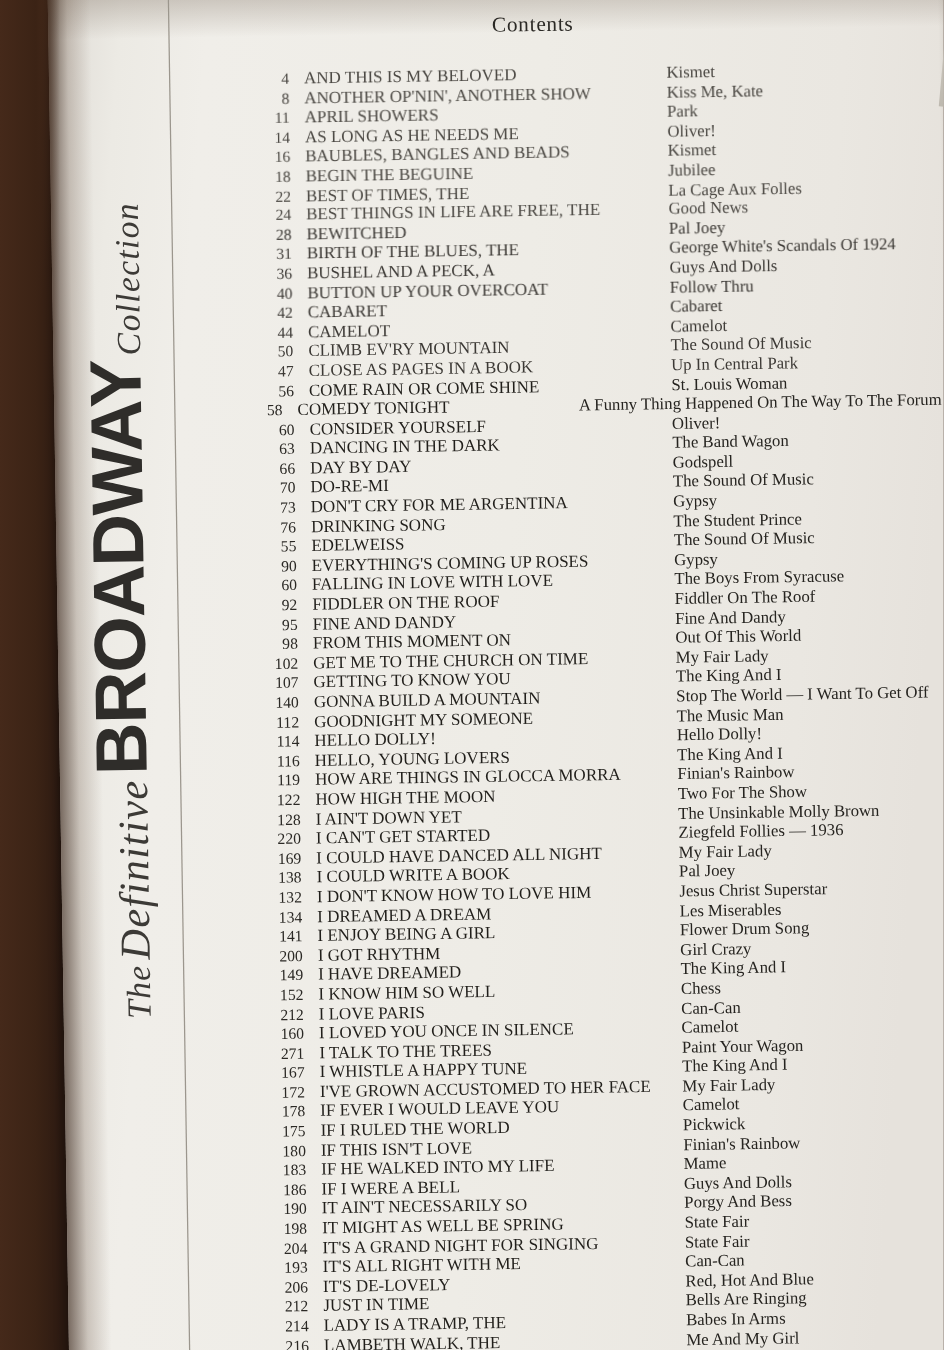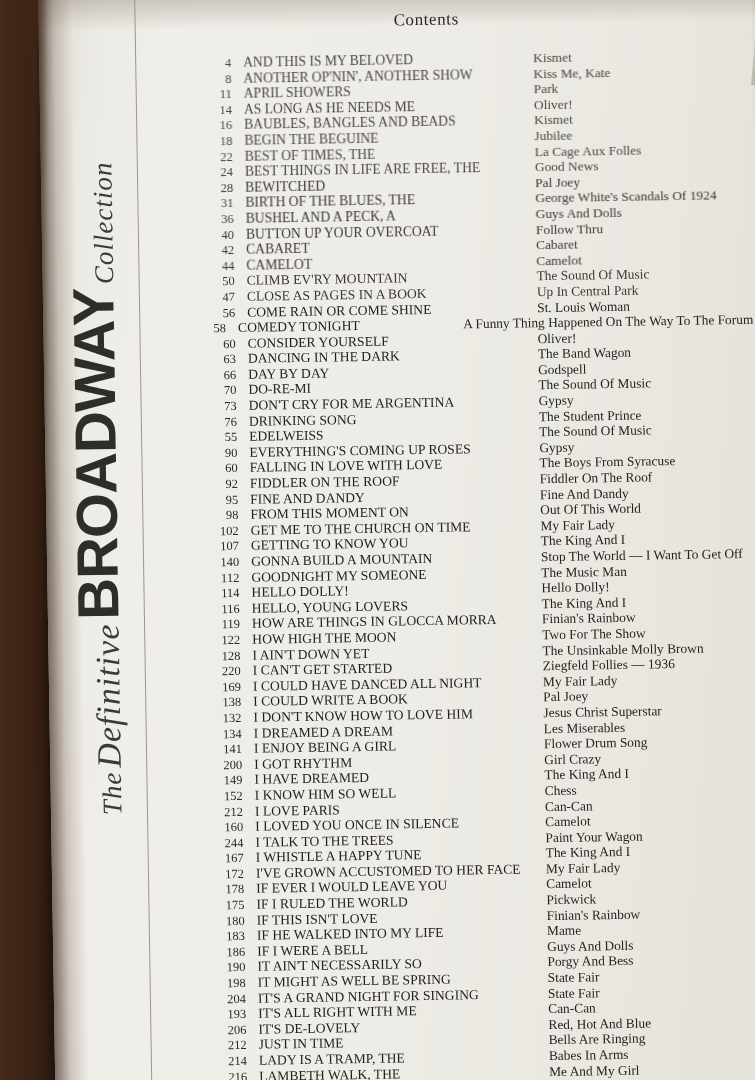--- a/index.html
+++ b/index.html
@@ -444,21 +444,21 @@
           <div class="pg">212</div>
           <div class="ttl">I LOVE PARIS</div>
           <div class="show">Can-Can</div>
         </div>
         <div class="row">
           <div class="pg">160</div>
           <div class="ttl">I LOVED YOU ONCE IN SILENCE</div>
           <div class="show">Camelot</div>
         </div>
         <div class="row">
-          <div class="pg">244</div>
+          <div class="pg">271</div>
           <div class="ttl">I TALK TO THE TREES</div>
           <div class="show">Paint Your Wagon</div>
         </div>
         <div class="row">
           <div class="pg">167</div>
           <div class="ttl">I WHISTLE A HAPPY TUNE</div>
           <div class="show">The King And I</div>
         </div>
         <div class="row">
           <div class="pg">172</div>

